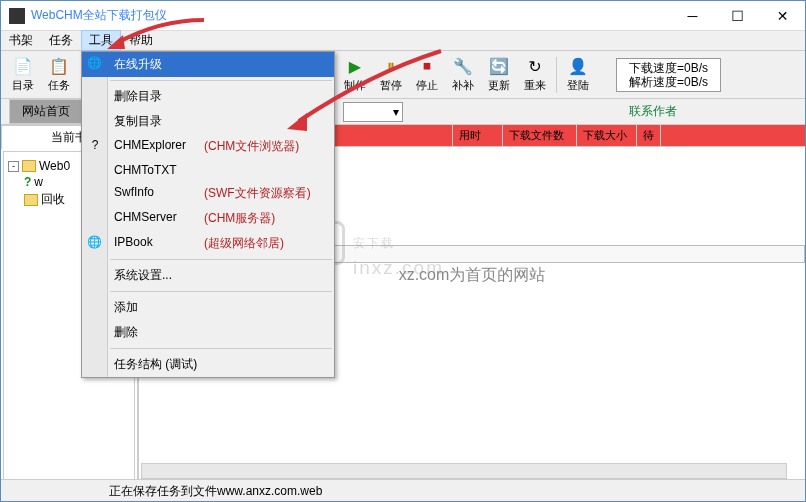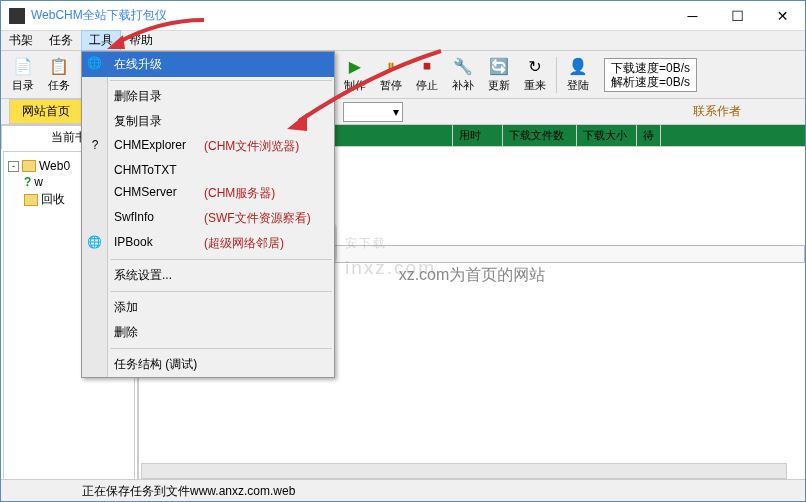--- a/index.html
+++ b/index.html
@@ -16,42 +16,42 @@
 .menubar { height: 20px; display: flex; align-items: center; background: #f0f0f0; border-bottom: 1px solid #ccc; }
 .menubar .mitem { padding: 10px 8px; }
 .menubar .mitem.active { background: #cce5ff; border: 1px solid #99ccff; padding: 1px 7px; }
 
 
 .toolbar { height: 48px; background: #f0f0f0; border-bottom: 1px solid #ccc; display: flex; align-items: center; padding: 2px 4px; position: relative; }
 .tbtn { width: 36px; height: 44px; display: flex; flex-direction: column; align-items: center; justify-content: center; gap: 2px; }
 .tbtn .ticon { width: 20px; height: 20px; display: flex; align-items: center; justify-content: center; font-size: 16px; }
 .tbtn .tlabel { font-size: 11px; color: #000; }
 .tsep { width: 1px; height: 36px; background: #ccc; margin: 0 3px; }
-.speed-box { border: 1px solid #999; padding: 2px 6px; margin-left: 8px; font-size: 11px; line-height: 14px; background: #fff; }
+.speed-box { border: 1px solid #999; padding: 2px 12px; margin-left: 20px; font-size: 11px; line-height: 14px; background: #fff; }
 
 
 .secbar { height: 26px; background: #f0f0f0; border-bottom: 1px solid #ccc; display: flex; align-items: center; padding: 0 8px; }
-.secbar .tab { padding: 3px 12px; background: #fde047; border: 1px solid #ccc; }
+.secbar .tab { padding: 3px 12px; background: #a3a3a3; border: 1px solid #ccc; }
 .secbar .combo { margin-left: 260px; width: 60px; height: 20px; border: 1px solid #999; background: #fff; display: flex; align-items: center; justify-content: flex-end; padding-right: 3px; }
-.secbar .contact { margin-left: auto; margin-right: 56px; color: #a16207; text-align: right; }
+.secbar .contact { margin-left: auto; margin-right: 120px; color: #15803d; text-align: right; }
 
 
 .main { display: flex; height: 360px; }
 .left-panel { width: 138px; border-right: 2px solid #ccc; display: flex; flex-direction: column; }
 .left-tabs { display: flex; }
 .left-tabs .lt { flex: 1; padding: 3px; text-align: center; background: #eee; border: 1px solid #ccc; }
 .left-tabs .lt.active { background: #fff; border-bottom: none; }
 .tree { padding: 6px 4px; flex: 1; background: #fff; border: 1px solid #ccc; margin: 2px; }
 .tree-item { display: flex; align-items: center; padding: 1px 0; gap: 3px; }
 .tree-item .exp { width: 11px; height: 11px; border: 1px solid #888; font-size: 9px; line-height: 9px; text-align: center; }
 .tree-item.indent1 { padding-left: 16px; }
 .tree-item .ficon { width: 14px; height: 12px; background: #f4d87a; border: 1px solid #c9a227; }
 
 .right-panel { flex: 1; display: flex; flex-direction: column; }
-.grid-header { display: flex; background: #15803d; border-bottom: 1px solid #ccc; height: 22px; }
+.grid-header { display: flex; background: #ef4444; border-bottom: 1px solid #ccc; height: 22px; }
 .gh { border-right: 1px solid #ccc; padding: 3px 6px; font-size: 11px; }
 .grid-body { flex: 1; background: #fff; position: relative; }
 .progress-line { position: absolute; top: 98px; left: 0; right: 0; height: 18px; border: 1px solid #bbb; background: #f8f8f8; }
 .progress-text { position: absolute; top: 118px; left: 50%; transform: translateX(-50%); color: #888; font-size: 16px; }
 
 
 .dropdown { position: absolute; top: 50px; left: 80px; width: 254px; background: #f0f0f0; border: 1px solid #979797; box-shadow: 2px 2px 4px rgba(0,0,0,0.3); z-index: 100; }
 .dropdown .dleft { position: absolute; left: 0; top: 0; bottom: 0; width: 26px; background: #e8e8e8; border-right: 1px solid #ccc; }
 .dropdown .ditem { padding: 4px 10px 4px 32px; position: relative; display: flex; }
 .dropdown .ditem.highlight { background: #2f71cd; color: #fff; }
@@ -59,26 +59,26 @@
 .dropdown .dsep { height: 1px; background: #ccc; margin: 3px 2px 3px 28px; }
 .dropdown .ditem .di-main { min-width: 90px; }
 .dropdown .ditem .di-note { color: #b91c1c; }
 
 
 .arrow { position: absolute; z-index: 200; pointer-events: none; }
 .arrow-line { stroke: #d4343a; stroke-width: 4; fill: none; }
 .arrow-head { fill: #d4343a; }
 
 
-.watermark { position: absolute; top: 220px; left: 292px; font-size: 32px; color: rgba(150,150,150,0.35); letter-spacing: 2px; display: flex; align-items: center; gap: 8px; z-index: 50; }
+.watermark { position: absolute; top: 220px; left: 300px; font-size: 32px; color: rgba(150,150,150,0.35); letter-spacing: 2px; display: flex; align-items: center; gap: 8px; z-index: 50; }
 .watermark .wm-icon { width: 44px; height: 44px; border: 3px solid rgba(150,150,150,0.35); border-radius: 8px; position: relative; }
 .watermark .wm-sub { position: absolute; bottom: -14px; left: 52px; font-size: 19px; color: rgba(150,150,150,0.35); }
 
 
-.statusbar { position: absolute; bottom: 0; left: 0; right: 0; height: 22px; background: #f0f0f0; border-top: 1px solid #ccc; padding: 3px 10px 3px 81px; font-size: 11px; }
+.statusbar { position: absolute; bottom: 0; left: 0; right: 0; height: 22px; background: #f0f0f0; border-top: 1px solid #ccc; padding: 3px 10px 3px 108px; font-size: 11px; }
 .statusbar-scroll { position: absolute; bottom: 22px; left: 140px; right: 18px; height: 16px; background: #e8e8e8; border: 1px solid #ccc; }
 </style>
 </head>
 <body>
 
 <div class="window">
 
   <div class="titlebar">
     <div class="app-icon"></div>
     <div class="title">WebCHM全站下载打包仪</div>
@@ -202,26 +202,26 @@
         </div>
         <div class="ditem">
           <span class="di-icon">?</span>
           <span class="di-main">CHMExplorer</span>
           <span class="di-note">(CHM文件浏览器)</span>
         </div>
         <div class="ditem">
           <span class="di-main">CHMToTXT</span>
         </div>
         <div class="ditem">
+          <span class="di-main">SwfInfo</span>
+          <span class="di-note">(SWF文件资源察看)</span>
+        </div>
+        <div class="ditem">
           <span class="di-main">CHMServer</span>
           <span class="di-note">(CHM服务器)</span>
-        </div>
-        <div class="ditem">
-          <span class="di-main">SwfInfo</span>
-          <span class="di-note">(SWF文件资源察看)</span>
         </div>
         <div class="ditem">
           <span class="di-icon">🌐</span>
           <span class="di-main">IPBook</span>
           <span class="di-note">(超级网络邻居)</span>
         </div>
         <div class="dsep"></div>
         <div class="ditem">
           <span class="di-main">系统设置...</span>
         </div>

